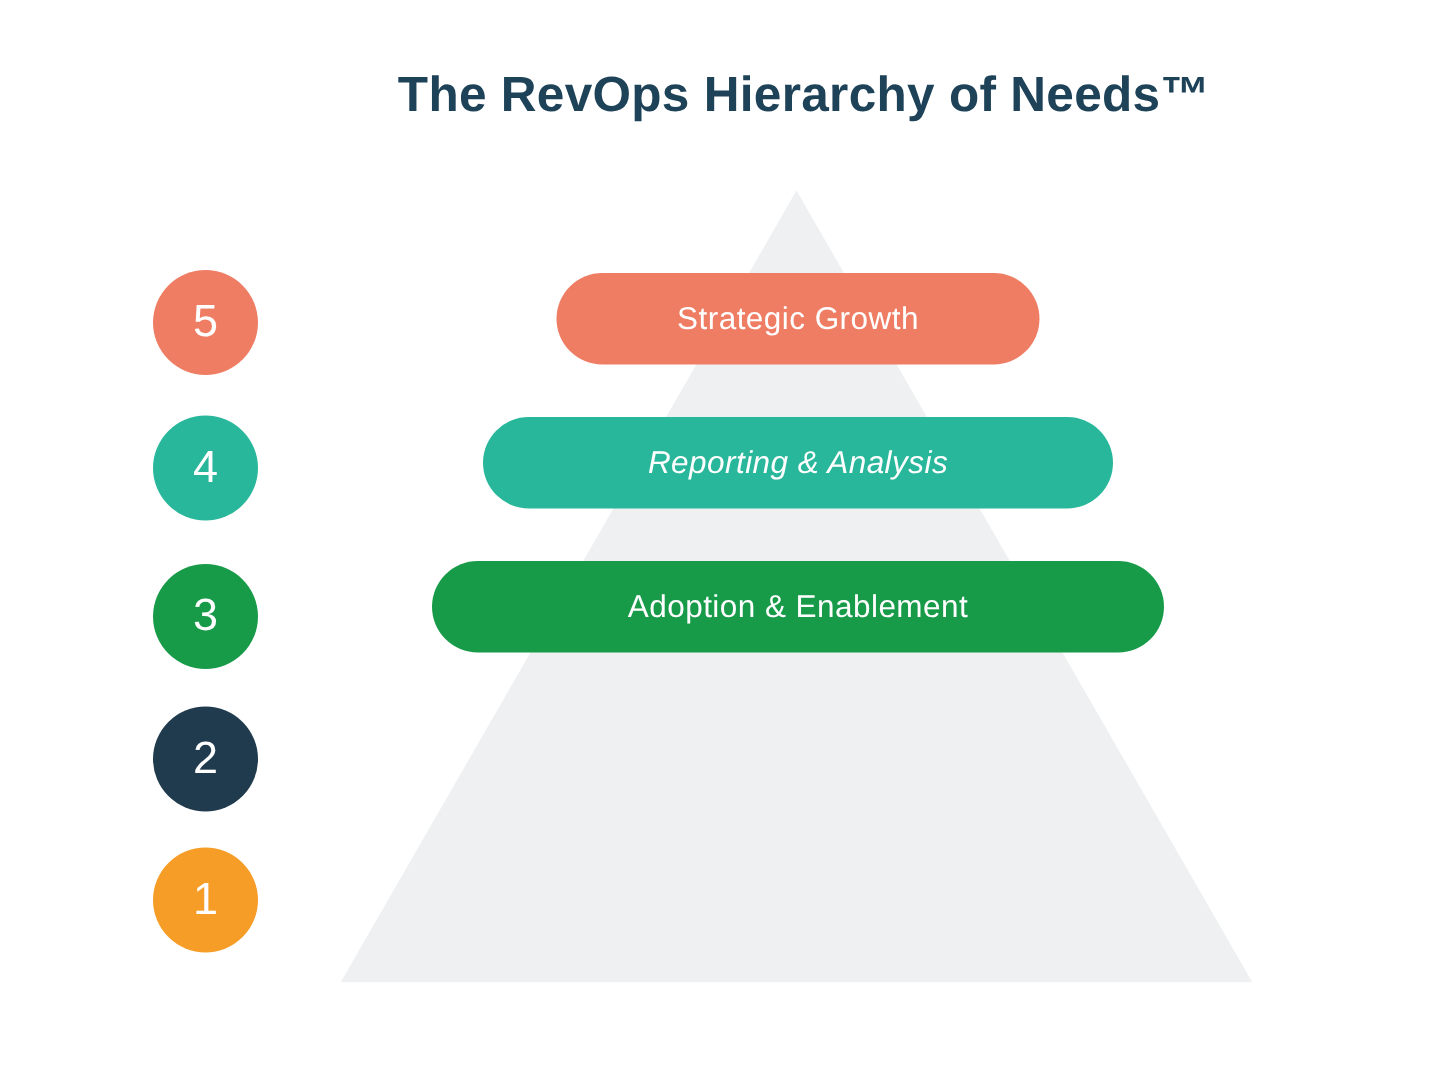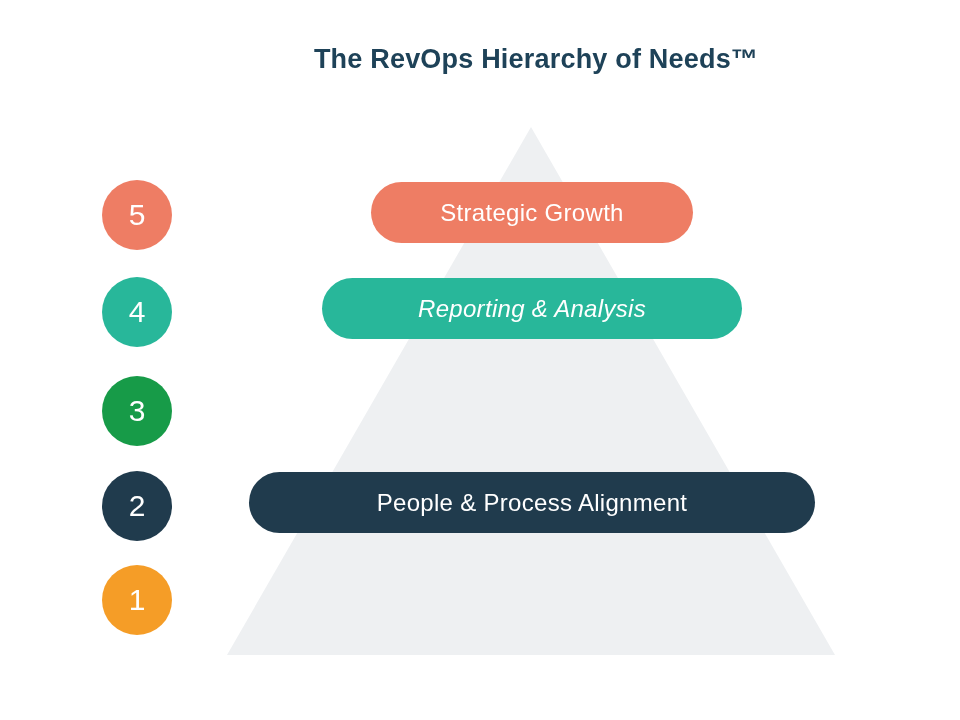--- a/index.html
+++ b/index.html
@@ -15,21 +15,21 @@
     background: #ffffff;
     overflow: hidden;
   }
   .title {
     position: absolute;
     top: 44px;
     left: 536px;
     transform: translateX(-50%);
     margin: 0;
     white-space: nowrap;
-    font-size: 27px;
+    font-size: 33px;
     font-weight: 700;
     letter-spacing: 0.2px;
   }
   .pyramid {
     position: absolute;
     left: 227px;
     top: 127px;
     width: 608px;
     height: 528px;
     clip-path: polygon(50% 0%, 100% 100%, 0% 100%);
@@ -44,21 +44,21 @@
     color: #ffffff;
     font-size: 30px;
     line-height: 70px;
     text-align: center;
   }
   .bar {
     position: absolute;
     height: 61px;
     border-radius: 31px;
     color: #ffffff;
-    font-size: 24px;
+    font-size: 21px;
     line-height: 61px;
     text-align: center;
     letter-spacing: 0.3px;
     white-space: nowrap;
   }
   
   .num-5 { top: 180px; }
   .num-4 { top: 277px; }
   .num-3 { top: 376px; }
   .num-2 { top: 471px; }
@@ -78,19 +78,19 @@
 
   <div class="pyramid" style="background: rgb(238, 240, 242);"></div>
 
   <div class="num num-5" style="background: rgb(238, 125, 100);">5</div>
   <div class="bar bar-5" style="background: rgb(238, 125, 100);">Strategic Growth</div>
 
   <div class="num num-4" style="background: rgb(40, 183, 154);">4</div>
   <div class="bar bar-4" style="background: rgb(40, 183, 154); font-style: italic;">Reporting &amp; Analysis</div>
 
   <div class="num num-3" style="background: rgb(23, 155, 72);">3</div>
+  <div class="bar bar-3" style="background: rgb(23, 155, 72);">Adoption &amp; Enablement</div>
 
   <div class="num num-2" style="background: rgb(32, 59, 77);">2</div>
-  <div class="bar bar-2" style="background: rgb(32, 59, 77);">People &amp; Process Alignment</div>
 
   <div class="num num-1" style="background: rgb(245, 157, 39);">1</div>
 
 </div>
 
 </body></html>

